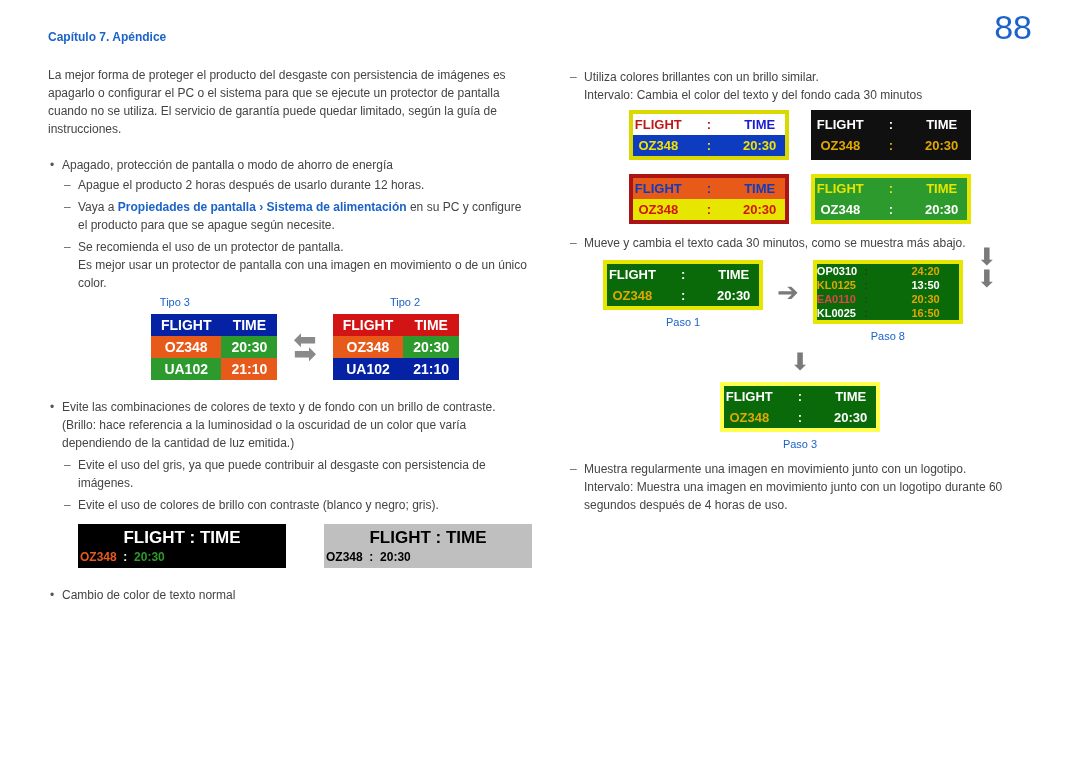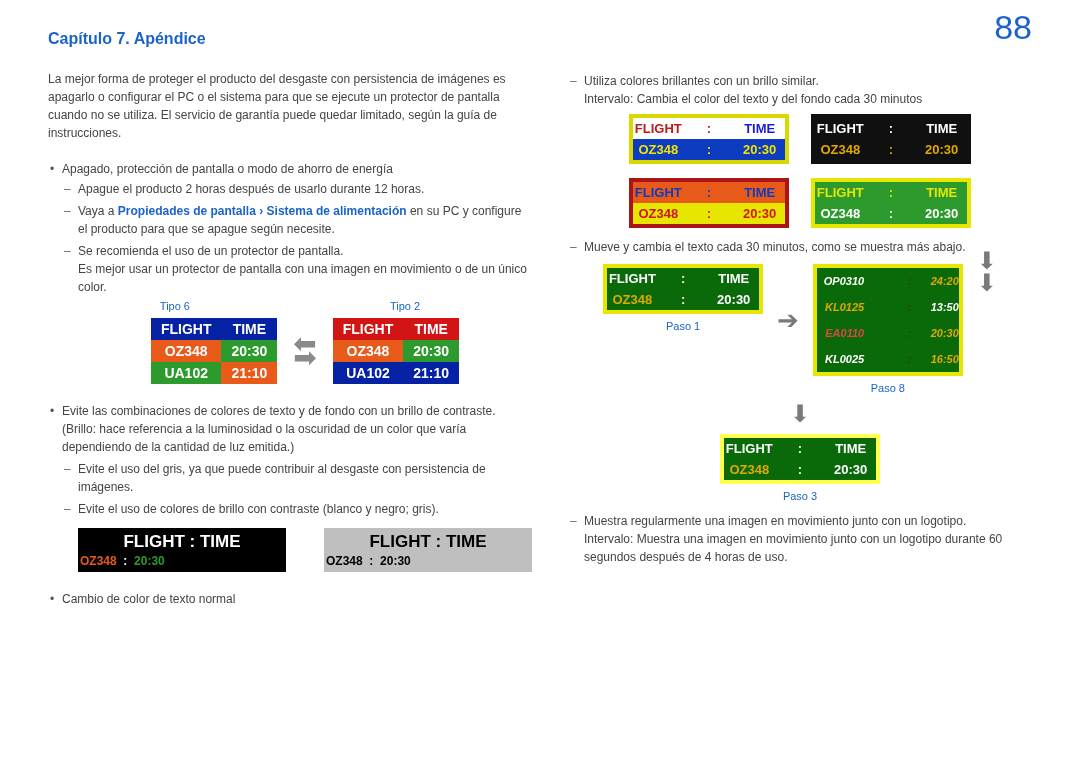--- a/index.html
+++ b/index.html
@@ -7,21 +7,21 @@
     font-family: Arial, Helvetica, sans-serif;
     font-size: 12px;
     color: #333;
     background: #fff;
     width: 1080px;
     height: 763px;
     padding: 30px 48px 20px 48px;
     position: relative;
   }
   .header { display: flex; justify-content: space-between; align-items: flex-start; margin-bottom: 22px; }
-  .chapter { color: #1b63c9; font-size: 16px; font-weight: 600; }
+  .chapter { color: #1b63c9; font-size: 12px; font-weight: 600; }
   .pagenum { color: #1b63c9; font-size: 34px; font-weight: 400; position: absolute; top: 8px; right: 48px;}
   .columns { display: flex; gap: 36px; }
   .col { width: 484px; }
   .h2 { color: #1b9bd7; font-size: 17px; font-weight: 600; margin-bottom: 10px; }
   p, li { font-size: 12px; line-height: 1.5; color: #444; }
   .intro { margin-bottom: 8px; }
   ul.b { list-style: none; padding-left: 0; margin-top: 18px; }
   ul.b > li { position: relative; padding-left: 14px; margin-bottom: 4px; }
   ul.b > li::before { content: "•"; position: absolute; left: 2px; color: #555; }
   ul.d { list-style: none; padding-left: 0; margin-top: 2px; }
@@ -74,21 +74,21 @@
   .pD .pr2 { background:#2d9a2d; color:#fff;}
   
   .steps-row { display:flex; gap:14px; align-items:flex-start; justify-content:center; margin-top:8px;}
   .step-col { display:flex; flex-direction:column; align-items:center; gap:6px;}
   .pE { border-color:#e6e600; }
   .pE .pr1 { background:#0a6a0a; color:#fff;}
   .pE .pr2 { background:#0a6a0a; }
   .pE .pr2 .c1{ color:#e0a800;} .pE .pr2 .c2{ color:#fff;}
   .pF { border-color:#e6e600; width:150px; font-size:11px;}
   .pF .prx { display:flex; background:#0a6a0a; }
-  .pF .prx span { flex:1; text-align:right; padding:7px 0;font-style:italic;}
+  .pF .prx span { flex:1; text-align:left; padding:1px 0;}
   .pF .a .c1{color:#fff;} .pF .a .c2{color:#e0a800;}
   .pF .b .c1{color:#e0a800;} .pF .b .c2{color:#fff;}
   .pF .c .c1{color:#d94848;} .pF .c .c2{color:#e0a800;}
   .pF .d .c1{color:#fff;} .pF .d .c2{color:#e0a800;}
   .arrow-r { font-size:26px; color:#7a7a7a; align-self:center; margin-top:-18px;}
   .arrow-d { font-size:24px; color:#7a7a7a; }
   .step-lbl { color:#1b63c9; font-size:11px; }
   .stack-d { display:flex; flex-direction:column; line-height:0.9; margin-top:-14px;}
   .pG { border-color:#ffff4d; }
   .pG .pr1 { background:#0a6a0a; color:#fff;}
@@ -122,21 +122,21 @@
           </li>
           <li>
             <span>Se recomienda el uso de un protector de pantalla.</span><br>
             <span>Es mejor usar un protector de pantalla con una imagen en movimiento o de un único color.</span>
           </li>
         </ul>
       </li>
     </ul>
 
     <div class="type-row">
-      <span class="type-lbl">Tipo 6</span>
+      <span class="type-lbl">Tipo 3</span>
       <span style="width:80px"></span>
       <span class="type-lbl">Tipo 2</span>
     </div>
 
     <div class="tipo-wrap">
       <table class="ft-table tipo1">
         <tbody>
             <tr class="r1">
               <td>FLIGHT</td>
               <td>TIME</td>

